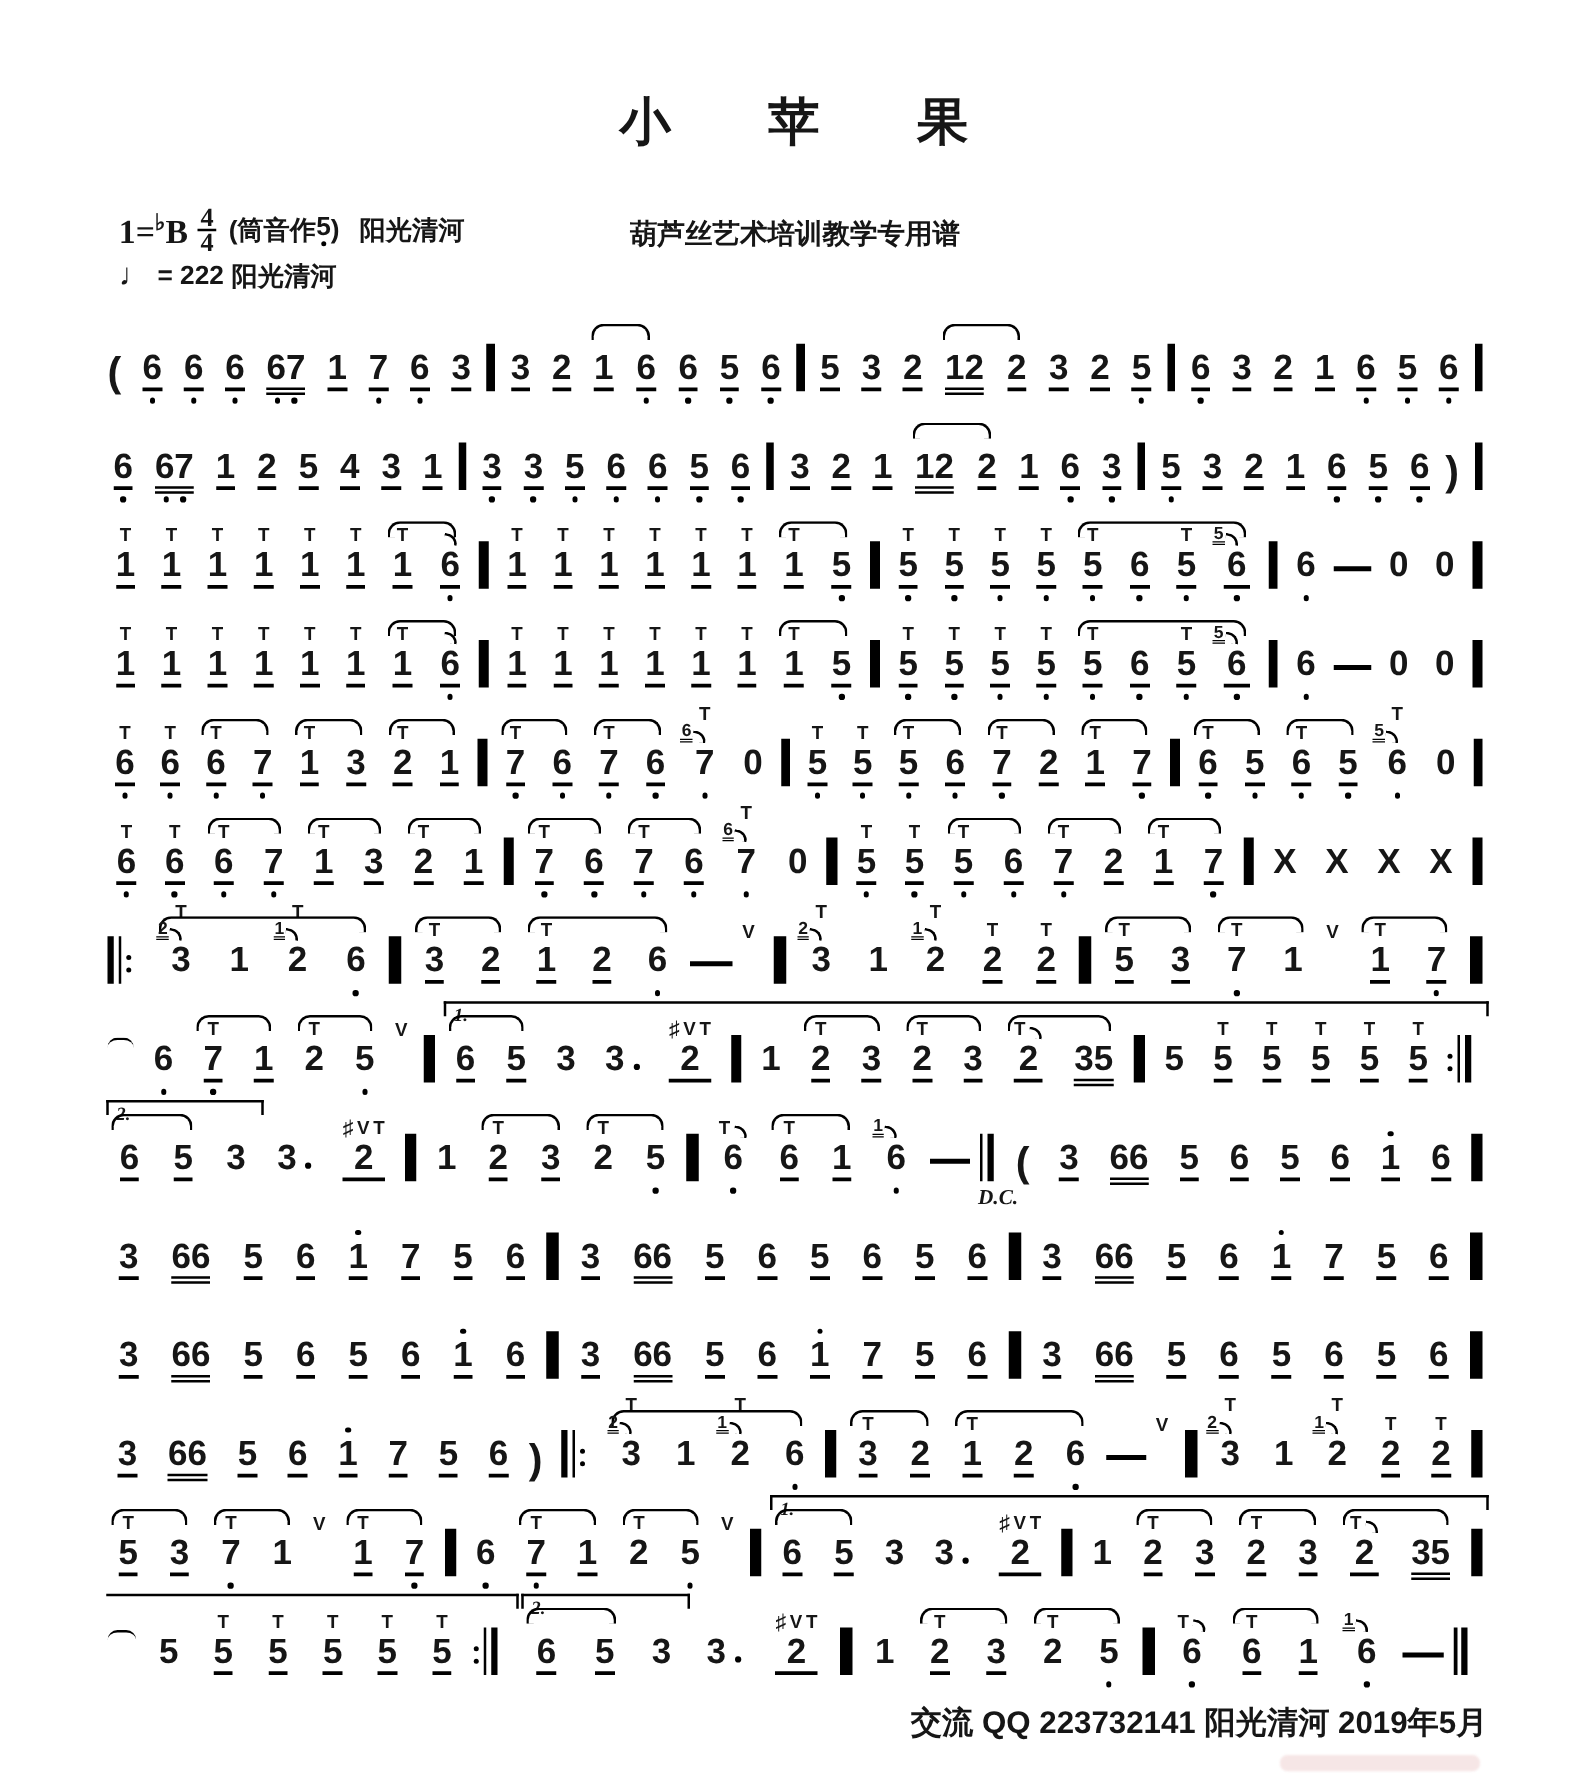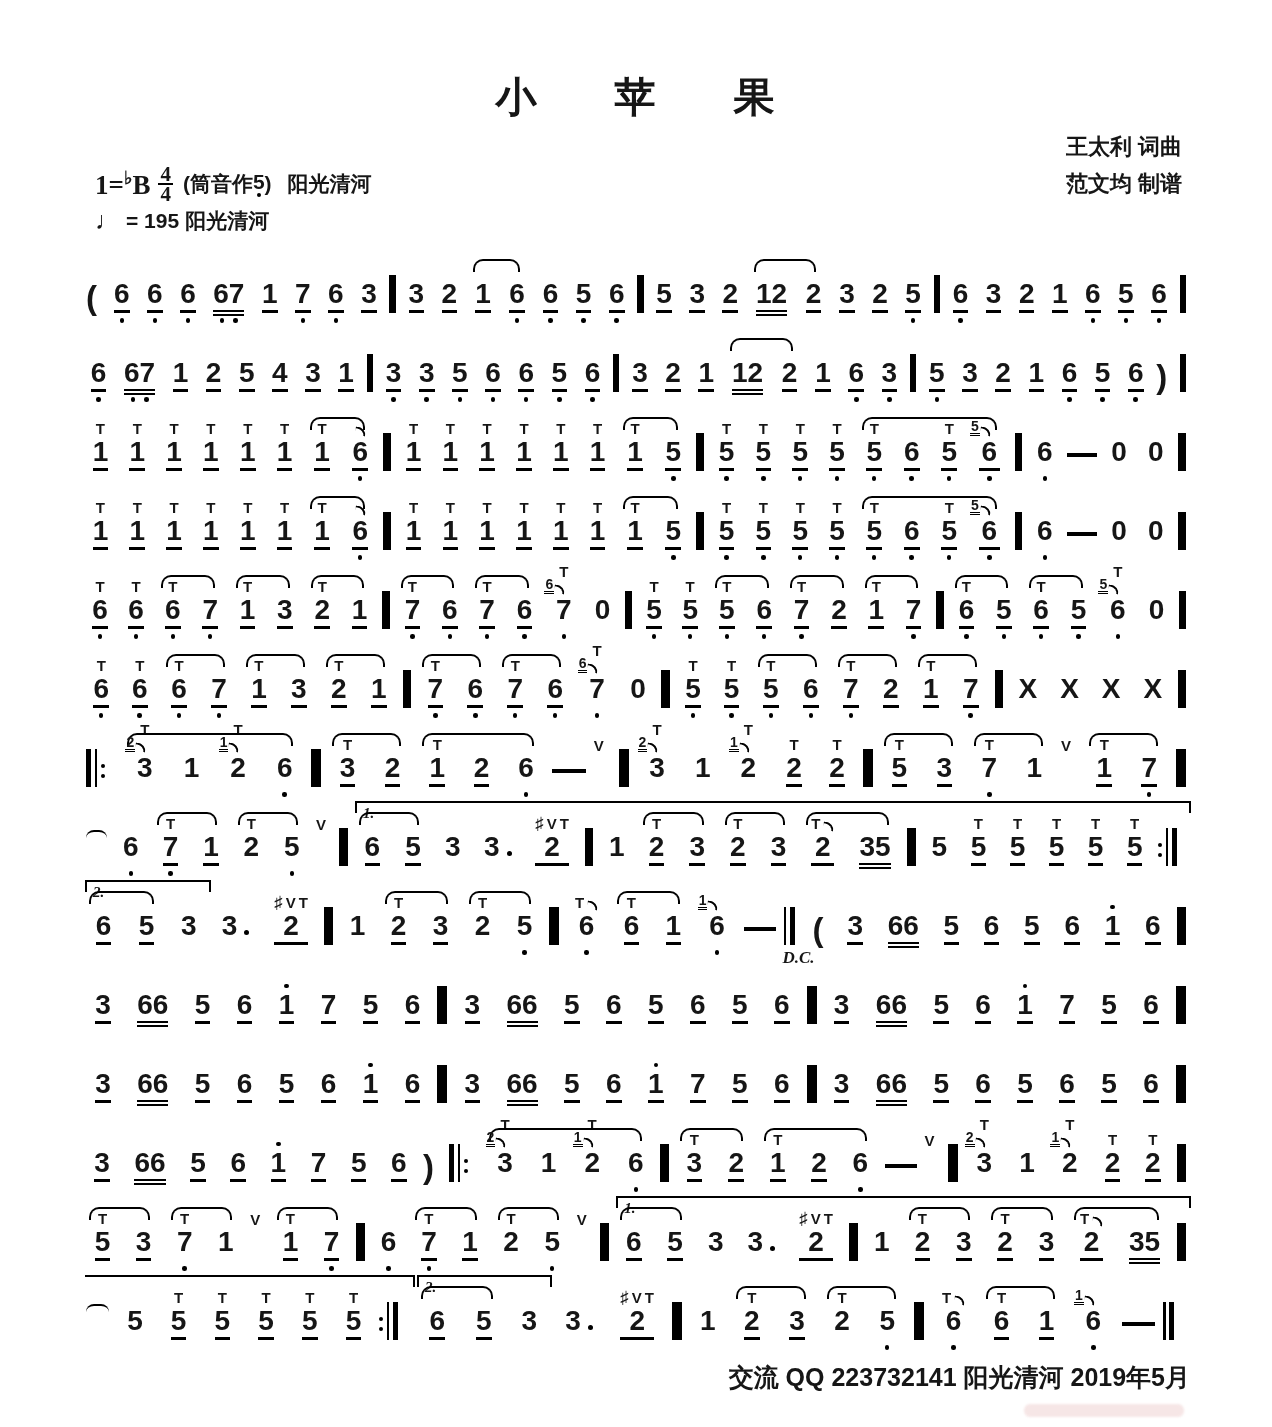--- a/index.html
+++ b/index.html
@@ -62,41 +62,38 @@
 </style>
 </head>
 <body>
 
 <div class="header">
   <div class="title">
     <span>小</span>
     <span>苹</span>
     <span>果</span>
   </div>
-  <div class="credits">
-    <div>王太利  词曲</div>
-    <div>范文均  制谱</div>
-  </div>
   <div class="keyrow">
     <span class="keysig"><span>1=</span><span class="flat">♭</span><span>B</span></span>
     <span class="frac">
       <span class="ftop">4</span>
       <span>4</span>
     </span>
     <span>(筒音作</span>
       <span class="du">
         <span style="font-weight:700">5</span>
         <span class="dudot"></span>
       </span>
       <span>)</span>
     <span class="solo">阳光清河</span>
   </div>
+  <div class="centernote">葫芦丝艺术培训教学专用谱</div>
   <div class="temporow">
     <span class="qnote">♩</span>
-    <span>= 195</span>
+    <span>= 222</span>
     <span>阳光清河</span>
   </div>
 </div>
 
 <div class="score" id="score">
     <div class="line">
       <div class="paren" style="flex-grow: 0.45;">(</div>
       <div class="tok note" style="flex-grow: 1;">
         <div class="inner">
           <div class="top"></div>

